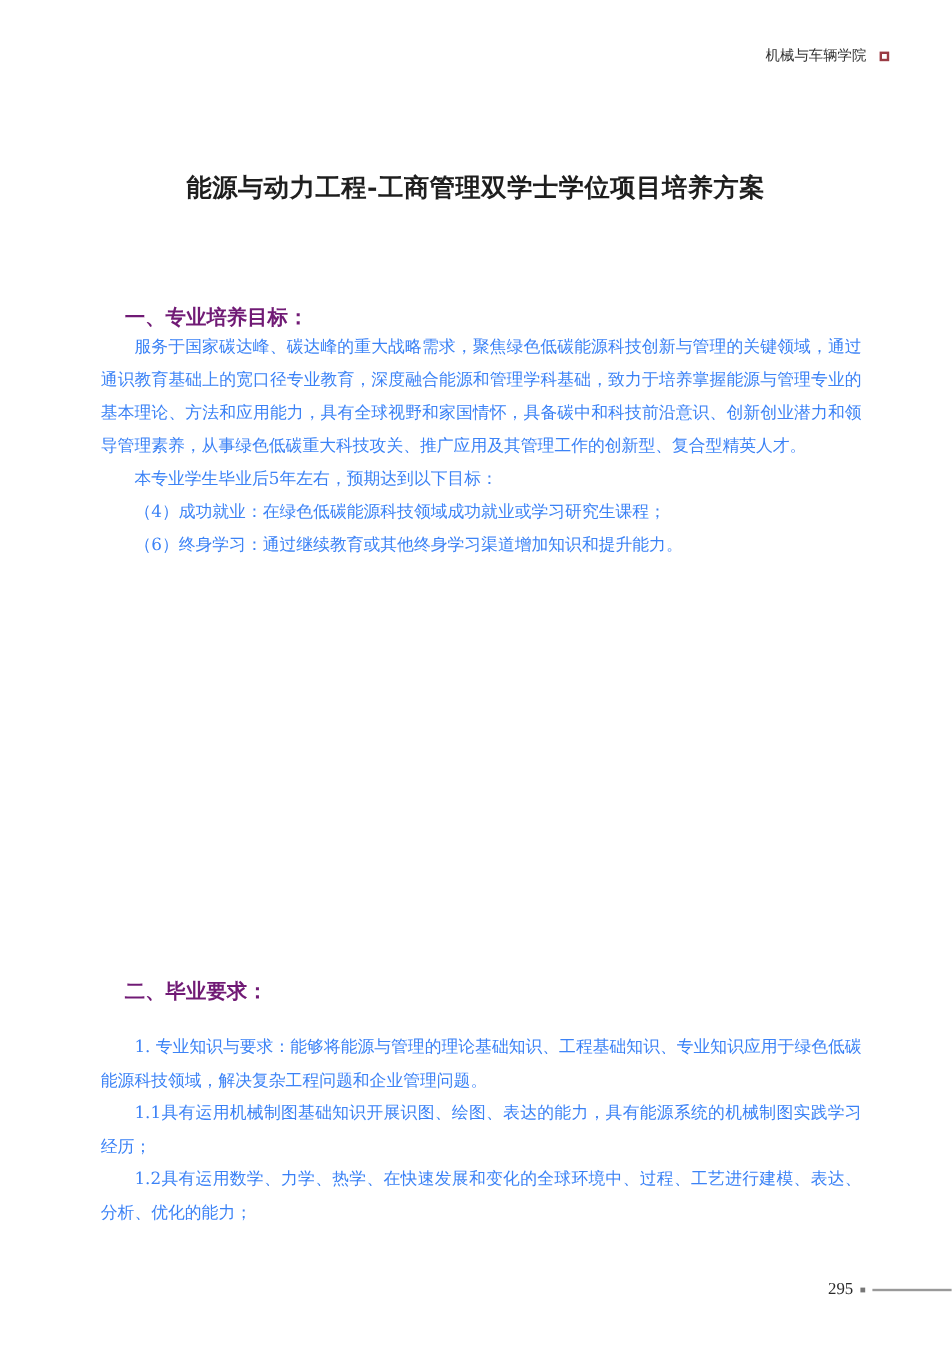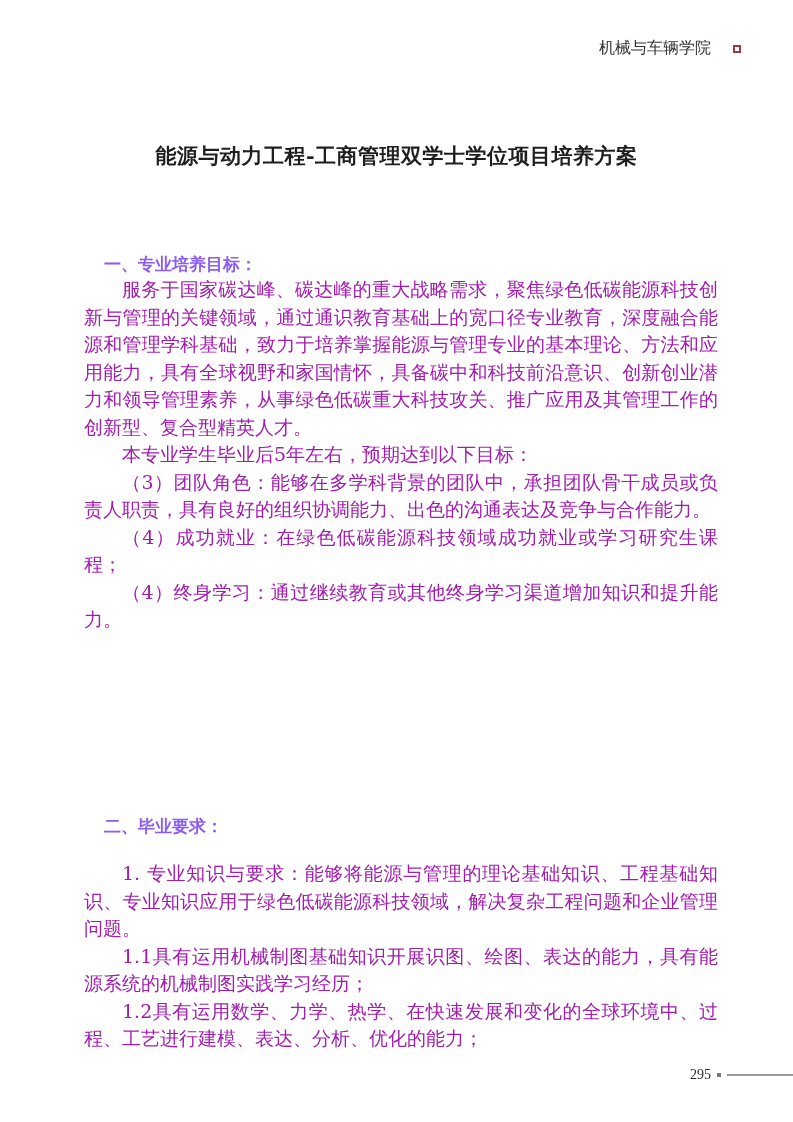--- a/index.html
+++ b/index.html
@@ -14,23 +14,23 @@
       overflow: hidden;
       font-family: "DejaVu Serif", "Liberation Serif", serif;
       color: #2a2a2a;
     }
     .running-header {
       position: absolute;
       top: 38px;
       right: 52px;
       display: flex;
       align-items: center;
-      gap: 22px;
+      gap: 11px;
       font-family: "DejaVu Sans", "Liberation Sans", sans-serif;
-      font-size: 16px;
+      font-size: 12px;
       color: #333;
     }
     .header-square {
       width: 8px;
       height: 8px;
       border: 2px solid #9a3b44;
       box-sizing: border-box;
       display: inline-block;
     }
     .doc-title {
@@ -44,30 +44,30 @@
       font-size: 21px;
       letter-spacing: 0.5px;
       color: #1e1e1e;
       margin: 0;
     }
     .section-heading {
       position: absolute;
       left: 104px;
       font-size: 17px;
       font-weight: bold;
-      color: #8b5cf6;
+      color: #701a75;
       margin: 0;
     }
     .body-text {
       position: absolute;
       left: 84px;
       width: 634px;
-      font-size: 19px;
+      font-size: 14px;
       line-height: 27.5px;
-      color: #a21caf;
+      color: #3b82f6;
       text-align: justify;
       text-align-last: left;
     }
     .body-text p {
       margin: 0;
       text-indent: 2em;
     }
     .page-footer {
       position: absolute;
       top: 1067px;
@@ -102,23 +102,22 @@
   <span class="header-square"></span>
 </div>
 
 <h1 class="doc-title">能源与动力工程-工商管理双学士学位项目培养方案</h1>
 
 <h2 class="section-heading" style="top:253px;">一、专业培养目标：</h2>
 
 <div class="body-text" style="top:276px;">
   <p>服务于国家碳达峰、碳达峰的重大战略需求，聚焦绿色低碳能源科技创新与管理的关键领域，通过通识教育基础上的宽口径专业教育，深度融合能源和管理学科基础，致力于培养掌握能源与管理专业的基本理论、方法和应用能力，具有全球视野和家国情怀，具备碳中和科技前沿意识、创新创业潜力和领导管理素养，从事绿色低碳重大科技攻关、推广应用及其管理工作的创新型、复合型精英人才。</p>
   <p>本专业学生毕业后5年左右，预期达到以下目标：</p>
-  <p>（3）团队角色：能够在多学科背景的团队中，承担团队骨干成员或负责人职责，具有良好的组织协调能力、出色的沟通表达及竞争与合作能力。</p>
   <p>（4）成功就业：在绿色低碳能源科技领域成功就业或学习研究生课程；</p>
-  <p>（4）终身学习：通过继续教育或其他终身学习渠道增加知识和提升能力。</p>
+  <p>（6）终身学习：通过继续教育或其他终身学习渠道增加知识和提升能力。</p>
 </div>
 
 <h2 class="section-heading" style="top:815px;text-align:right;">二、毕业要求：</h2>
 
 <div class="body-text" style="top:860px;">
   <p>1. 专业知识与要求：能够将能源与管理的理论基础知识、工程基础知识、专业知识应用于绿色低碳能源科技领域，解决复杂工程问题和企业管理问题。</p>
   <p>1.1具有运用机械制图基础知识开展识图、绘图、表达的能力，具有能源系统的机械制图实践学习经历；</p>
   <p>1.2具有运用数学、力学、热学、在快速发展和变化的全球环境中、过程、工艺进行建模、表达、分析、优化的能力；</p>
 </div>
 

